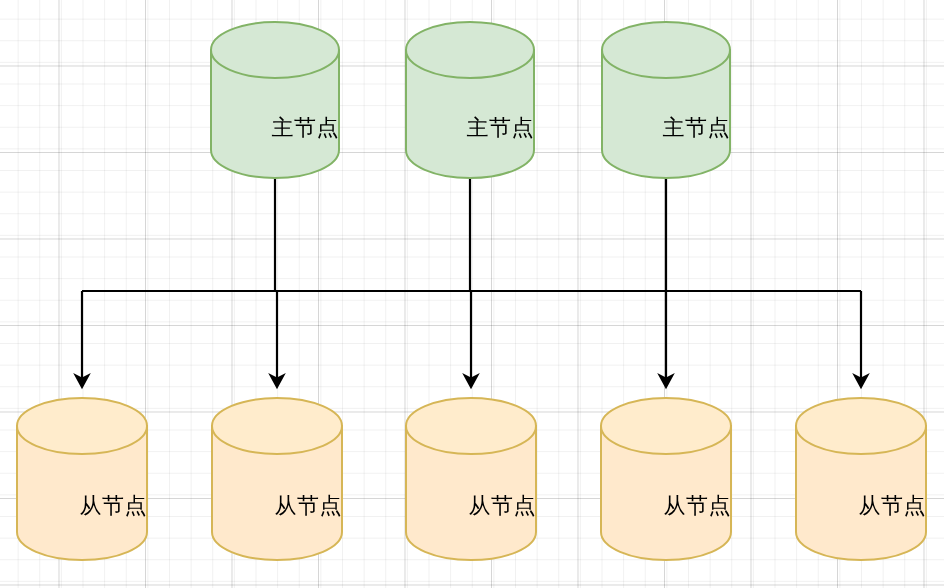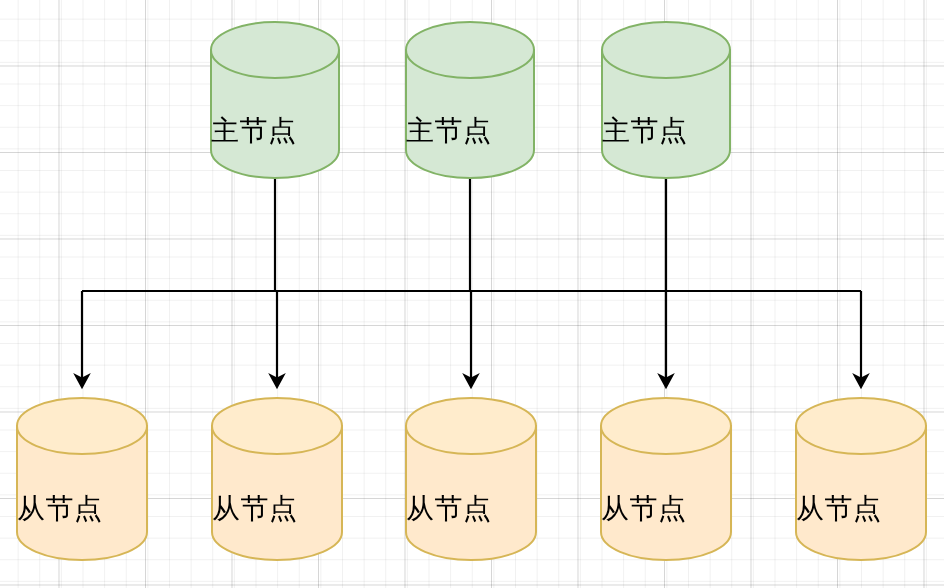--- a/index.html
+++ b/index.html
@@ -35,23 +35,23 @@
   }
   #diagram-svg {
     position: absolute;
     left: 0;
     top: 0;
     width: 944px;
     height: 588px;
   }
   .node-label {
     position: absolute;
-    text-align: left;
+    text-align: right;
     color: #000000;
-    font-size: 28px;
+    font-size: 22px;
     line-height: 1;
     letter-spacing: 0.5px;
     white-space: nowrap;
     pointer-events: none;
     font-family: "DejaVu Sans", "Liberation Sans", sans-serif;
   }
 </style>
 </head>
 <body>
 

